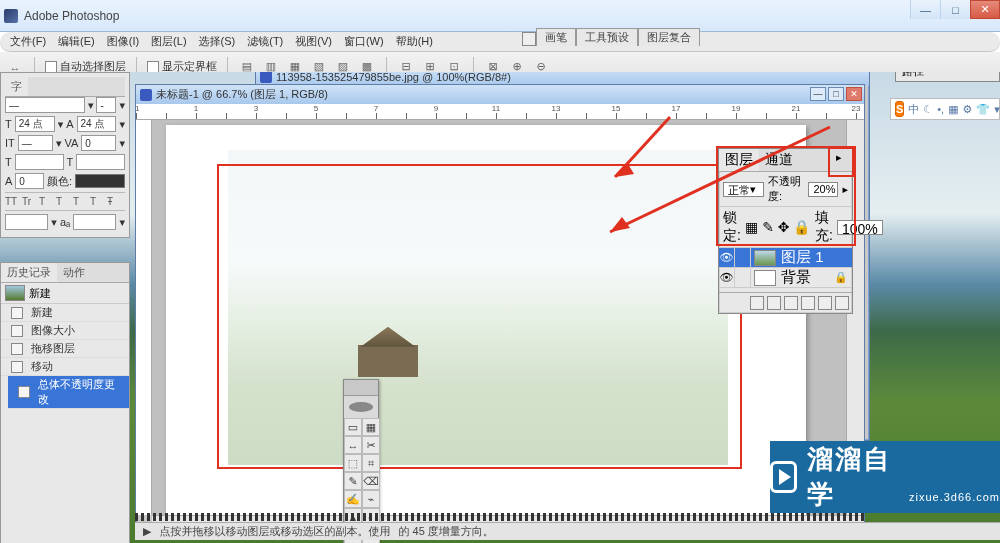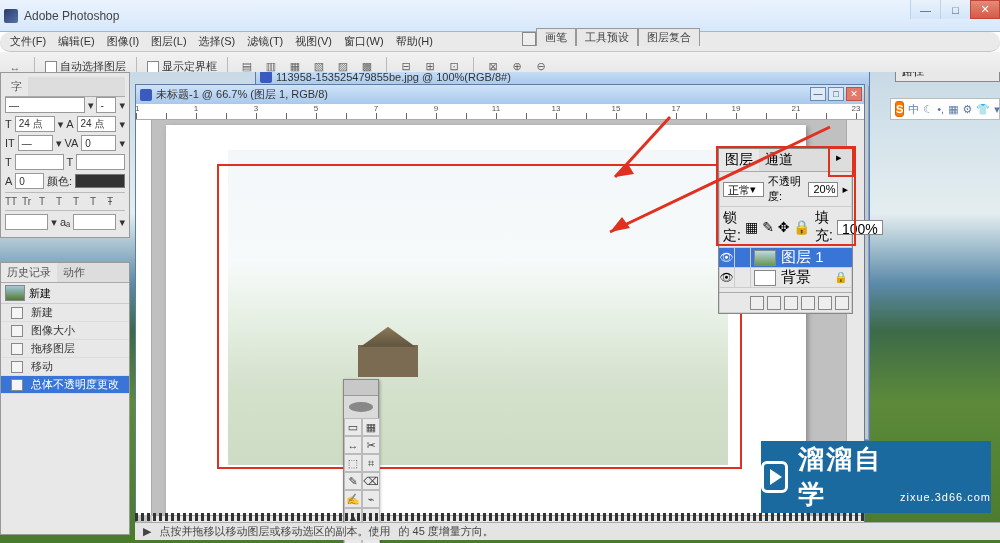--- a/index.html
+++ b/index.html
@@ -38,21 +38,21 @@
 
 
 .historypanel { position:absolute; left:0; top:190px; width:130px; background:#e8e8e8; border:1px solid #999; }
 .panel-tabs { display:flex; background:#ddd; border-bottom:1px solid #aaa; }
 .panel-tabs .ptab { padding:2px 6px; font-size:11px; color:#555; }
 .panel-tabs .ptab.active { background:#e8e8e8; }
 .history-head { display:flex; align-items:center; padding:2px 4px; gap:4px; border-bottom:1px solid #ccc; }
 .history-thumb { width:20px; height:16px; border:1px solid #888; background:linear-gradient(#a0c8e0,#567a30); }
 .hist-item { display:flex; align-items:center; padding:1px 4px 1px 30px; border-bottom:1px solid #ddd; color:#333; font-size:11px; gap:4px; }
 .hist-item .hicon { width:12px; height:12px; border:1px solid #888; background:#f5f5f5; margin-left:-20px; margin-right:4px; }
-.hist-item.sel { background:#3875d7; color:#fff; }
+.hist-item.sel { background:#3875d7; color:#fff;margin-left:7px; }
 
 
 .docwin { position:absolute; background:#c8c8c8; border:1px solid #5f7ca5; box-shadow:0 0 0 1px #7aa3d6 inset; }
 .docwin .dhdr { height:19px; background:linear-gradient(#cfe3f8,#a8c8ec); display:flex; align-items:center; padding:0 4px; font-size:11px; color:#333; position:relative; }
 .docwin .dhdr .icon { width:12px; height:12px; background:#3a5ac0; margin-right:4px; border-radius:2px; }
 .docwin .dhdr .wbtns { position:absolute; right:2px; top:2px; display:flex; gap:2px; }
 .docwin .dhdr .wbtns div { width:16px; height:14px; background:#dceaf9; border:1px solid #6a8ab0; display:flex; align-items:center; justify-content:center; font-size:9px; }
 .docwin .dhdr .wbtns .x { background:#e07a6a; border-color:#c0503f; color:#fff; }
 .ruler-h { height:16px; background:#fff; border-bottom:1px solid #aaa; position:relative; font-size:8px; color:#555; overflow:hidden; }
 .ruler-h .tick { position:absolute; top:9px; width:1px; height:7px; background:#666; }
@@ -101,21 +101,21 @@
 
 
 .imebar { position:absolute; right:0; top:26px; width:110px; height:22px; background:#fff; border:1px solid #bbb; display:flex; align-items:center; gap:4px; padding:0 4px; }
 .imebar .s { width:16px; height:16px; background:#ff7a00; border-radius:3px; color:#fff; display:flex; align-items:center; justify-content:center; font-weight:bold; font-size:11px; border:1px solid #d96500; }
 .imebar span { font-size:11px; color:#5a7aa8; }
 
 
 .statusbar { position:absolute; left:135px; right:0; bottom:3px; height:18px; background:#e4e4e4; border-top:1px solid #aaa; display:flex; align-items:center; padding:0 8px; font-size:11px; color:#444; gap:8px; }
 
 
-.watermark { position:absolute; right:9px; bottom:30px; width:230px; height:72px; background:#1a6aa0; display:flex; align-items:center; justify-content:center; gap:10px; color:#fff; }
+.watermark { position:absolute; right:0; bottom:30px; width:230px; height:72px; background:#1a6aa0; display:flex; align-items:center; justify-content:center; gap:10px; color:#fff; }
 .watermark .pl { width:32px; height:32px; border:3px solid #fff; border-radius:6px; display:flex; align-items:center; justify-content:center; }
 .watermark .pl::after { content:""; border-left:12px solid #fff; border-top:8px solid transparent; border-bottom:8px solid transparent; margin-left:3px; }
 .watermark .big { font-size:26px; font-weight:bold; letter-spacing:2px; }
 .watermark .small { font-size:11px; letter-spacing:1px; align-self:flex-end; margin-bottom:10px; }
 
 
 .scenic { position:absolute; left:0; right:0; top:0; bottom:0; background:
   linear-gradient(to bottom, #c8dae6 0%, #e4eef0 30%, #5b8aa8 45%, #3d6a48 55%, #5c8a3a 70%, #4a7a2c 100%);
 }
 .distort { position:absolute; background:repeating-linear-gradient(90deg,#333 0 3px, transparent 3px 6px); height:8px; }

